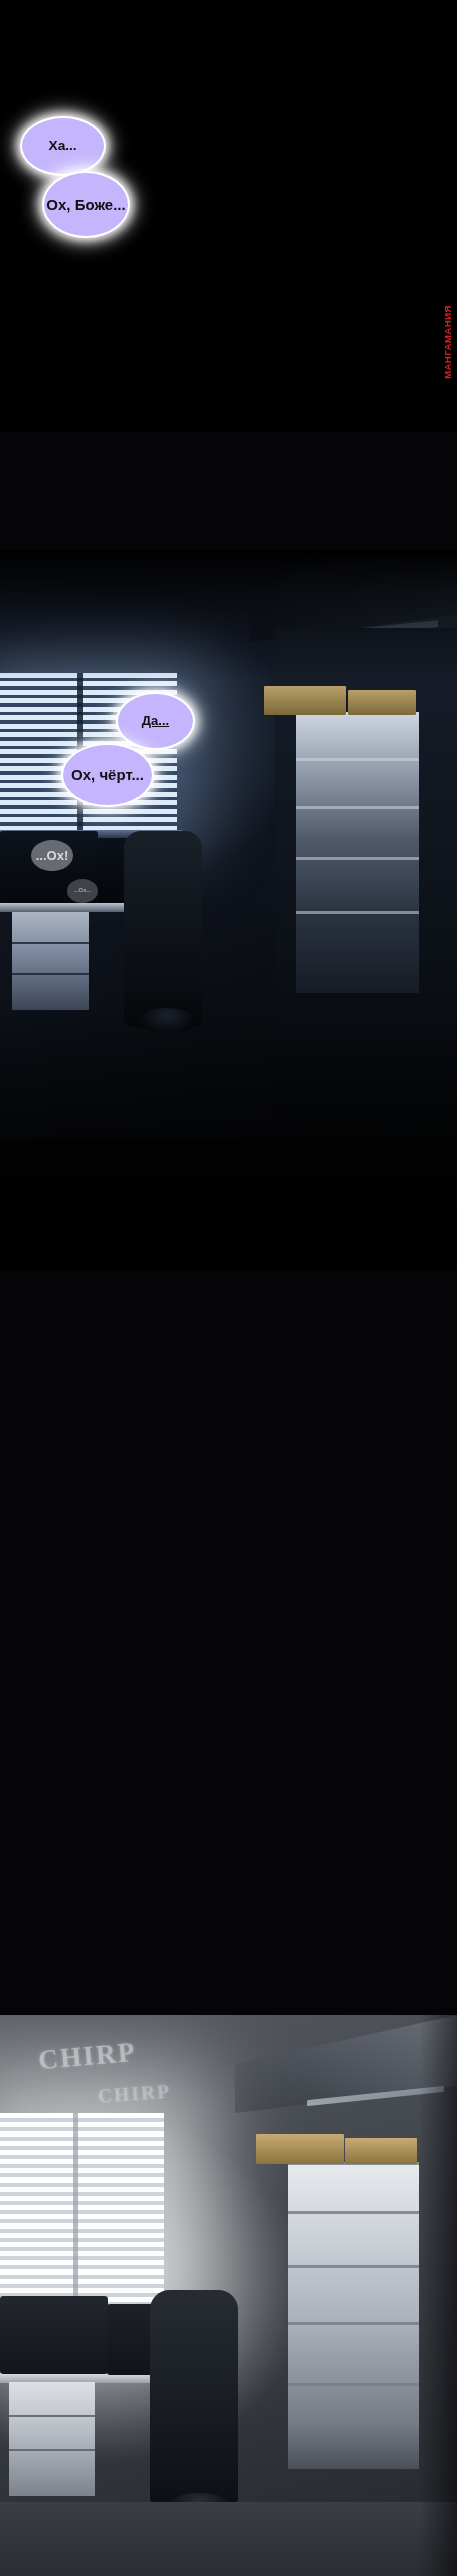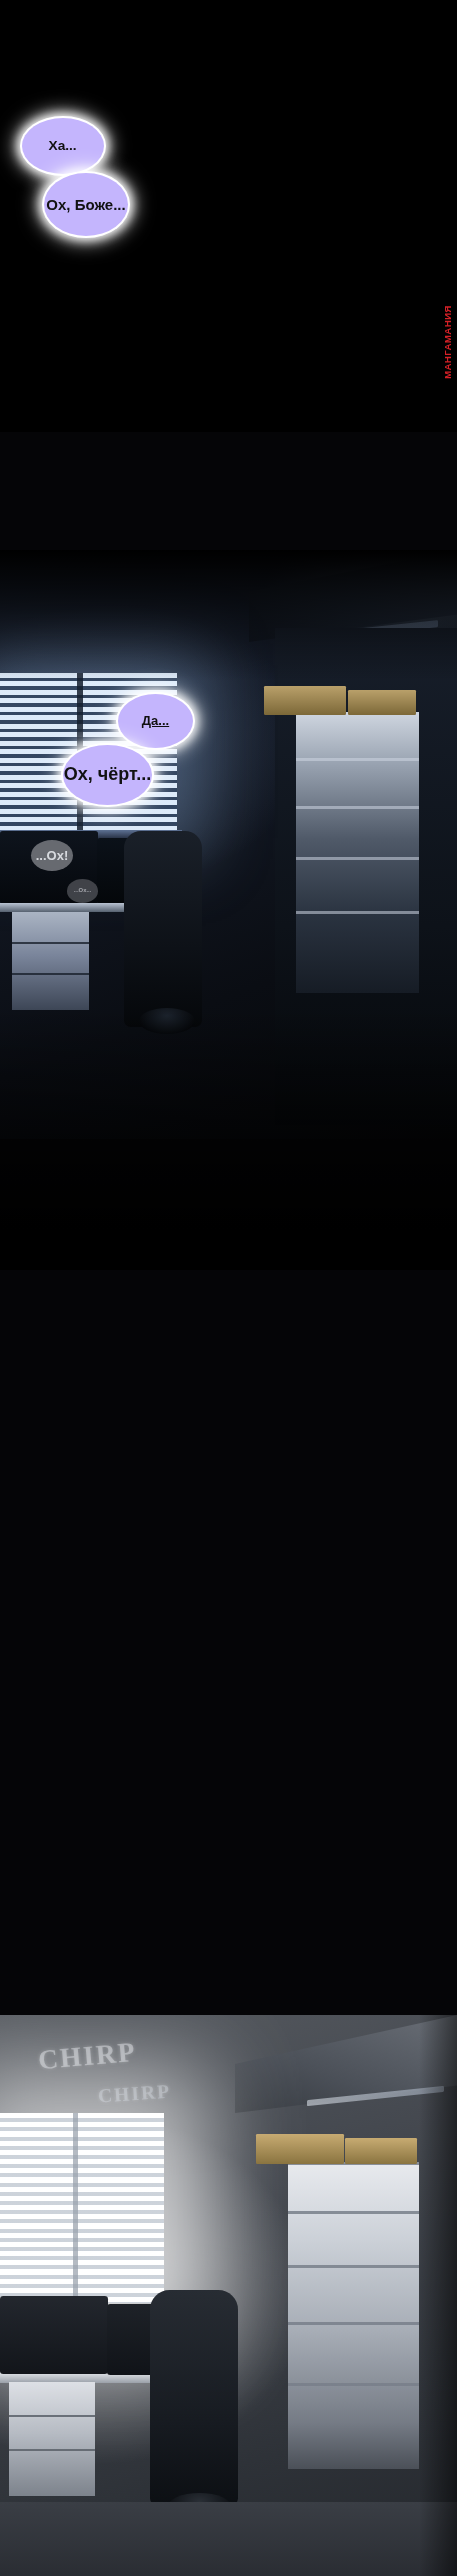--- a/index.html
+++ b/index.html
@@ -407,21 +407,21 @@
   .b3 {
     left: 118px; top: 262px;
     width: 75px; height: 54px;
     font-size: 13px;
     text-decoration: underline;
   }
   
   .b4 {
     left: 63px; top: 313px;
     width: 89px; height: 60px;
-    font-size: 18px;
+    font-size: 15px;
   }
   
   .b5 {
     left: 31px; top: 408px;
     width: 42px; height: 31px;
     background: rgba(120,122,128,0.85);
     color: rgba(235,237,242,0.85);
     font-size: 13px;
     box-shadow: none;
   }

